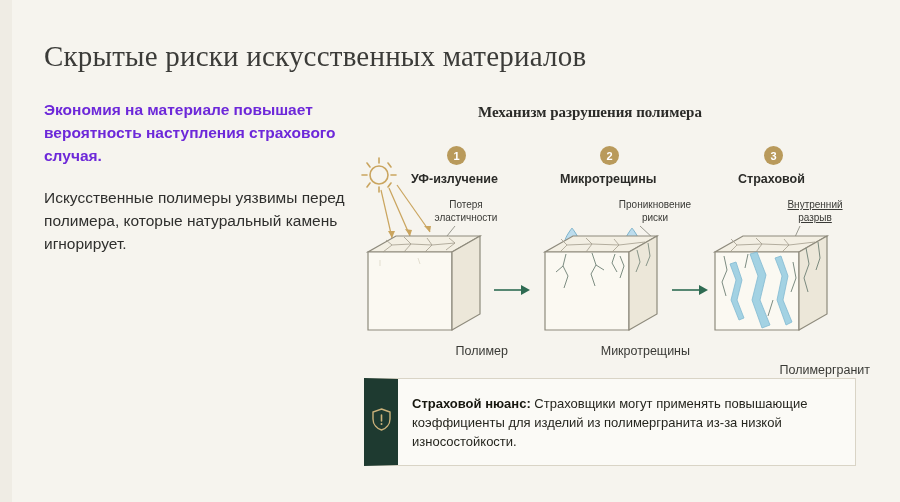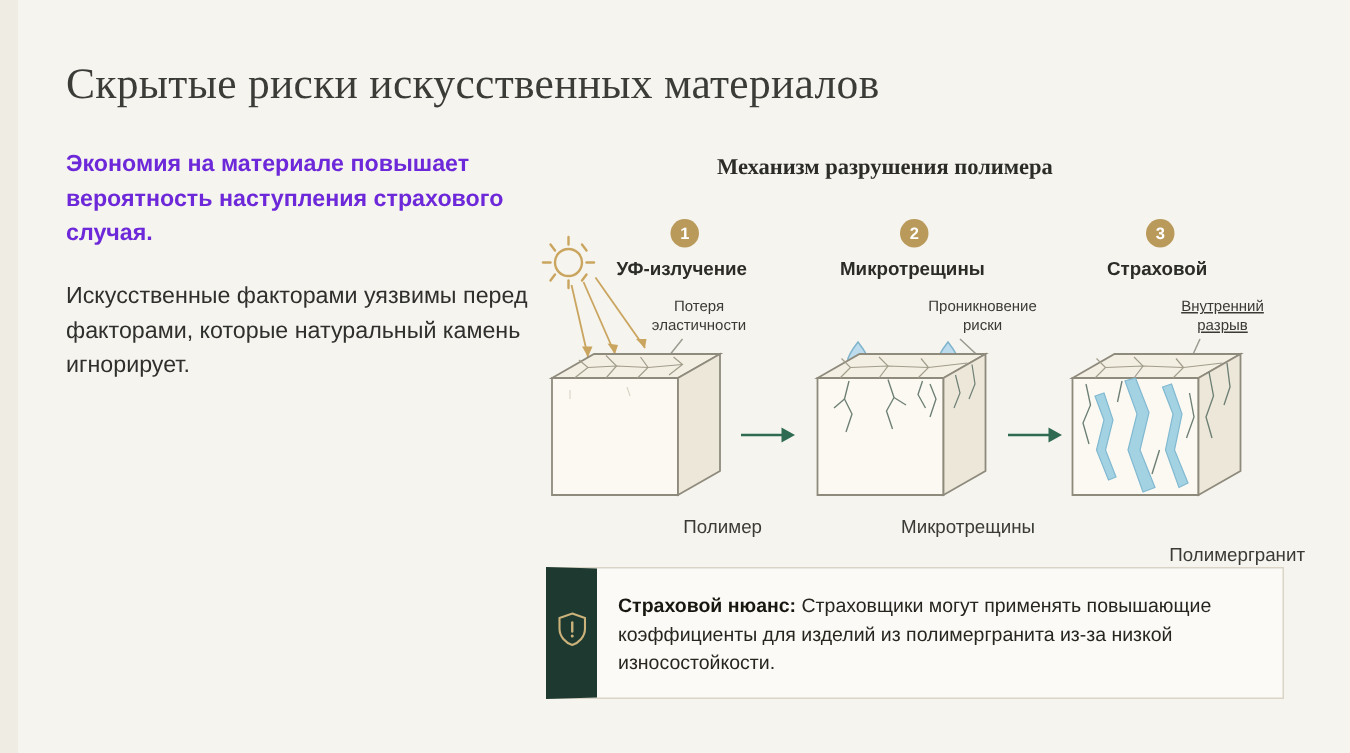--- a/index.html
+++ b/index.html
@@ -76,21 +76,21 @@
   }
 </style>
 </head>
 <body>
 
 <div class="edge-left"></div>
 
 <div class="title">Скрытые риски искусственных материалов</div>
 
 <div class="para p1">Экономия на материале повышает вероятность наступления страхового случая.</div>
-<div class="para p2">Искусственные факторами уязвимы перед факторами, которые натуральный камень игнорирует.</div>
+<div class="para p2">Искусственные полимеры уязвимы перед полимера, которые натуральный камень игнорирует.</div>
 
 <div class="diagram-title">Механизм разрушения полимера</div>
 
 <div class="stage-num" style="left:447px; top:146px;">1</div>
 <div class="stage-num" style="left:600px; top:146px;">2</div>
 <div class="stage-num" style="left:764px; top:146px;">3</div>
 
 <div class="stage-label" style="left:411px; top:172px;">УФ-излучение</div>
 <div class="stage-label" style="left:560px; top:172px;">Микротрещины</div>
 <div class="stage-label" style="left:738px; top:172px;">Страховой</div>

